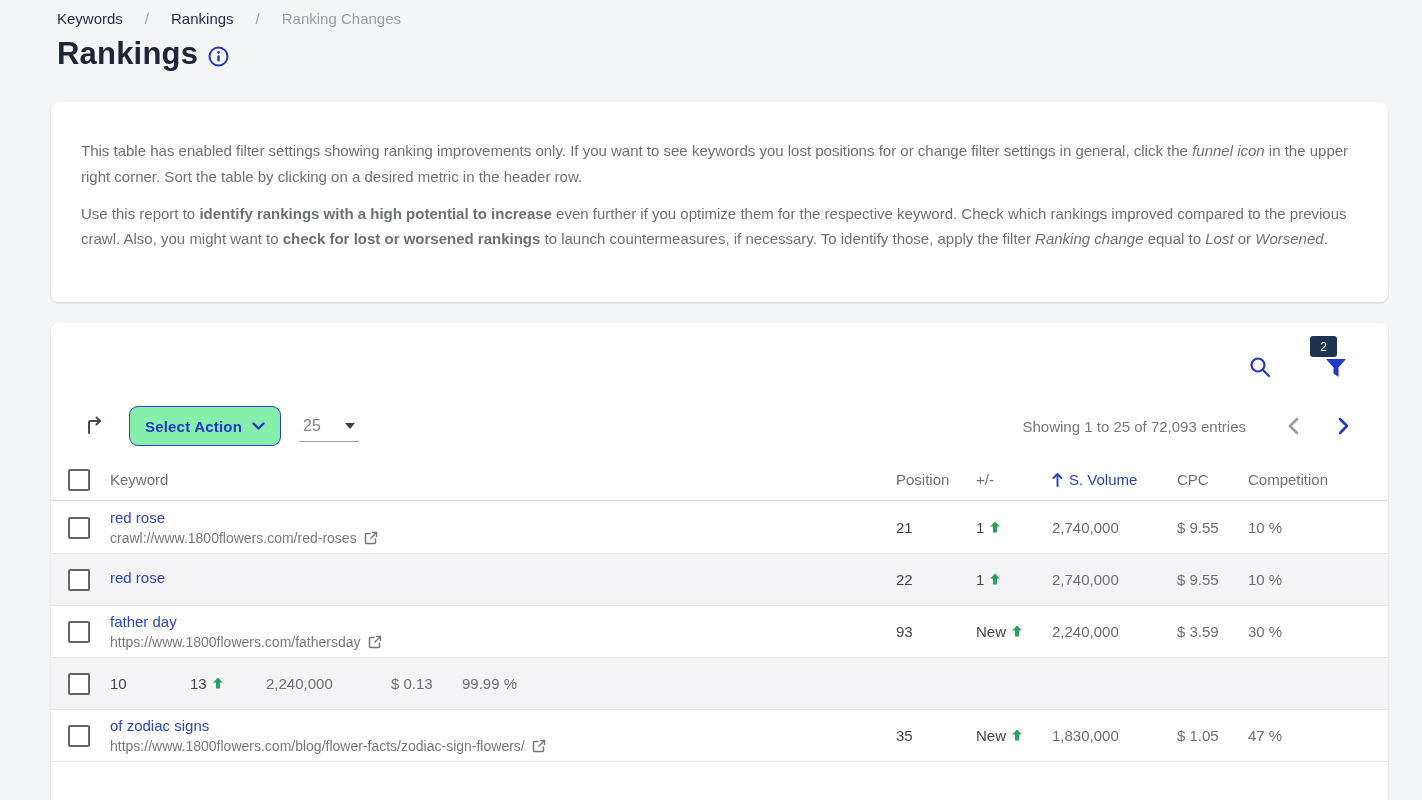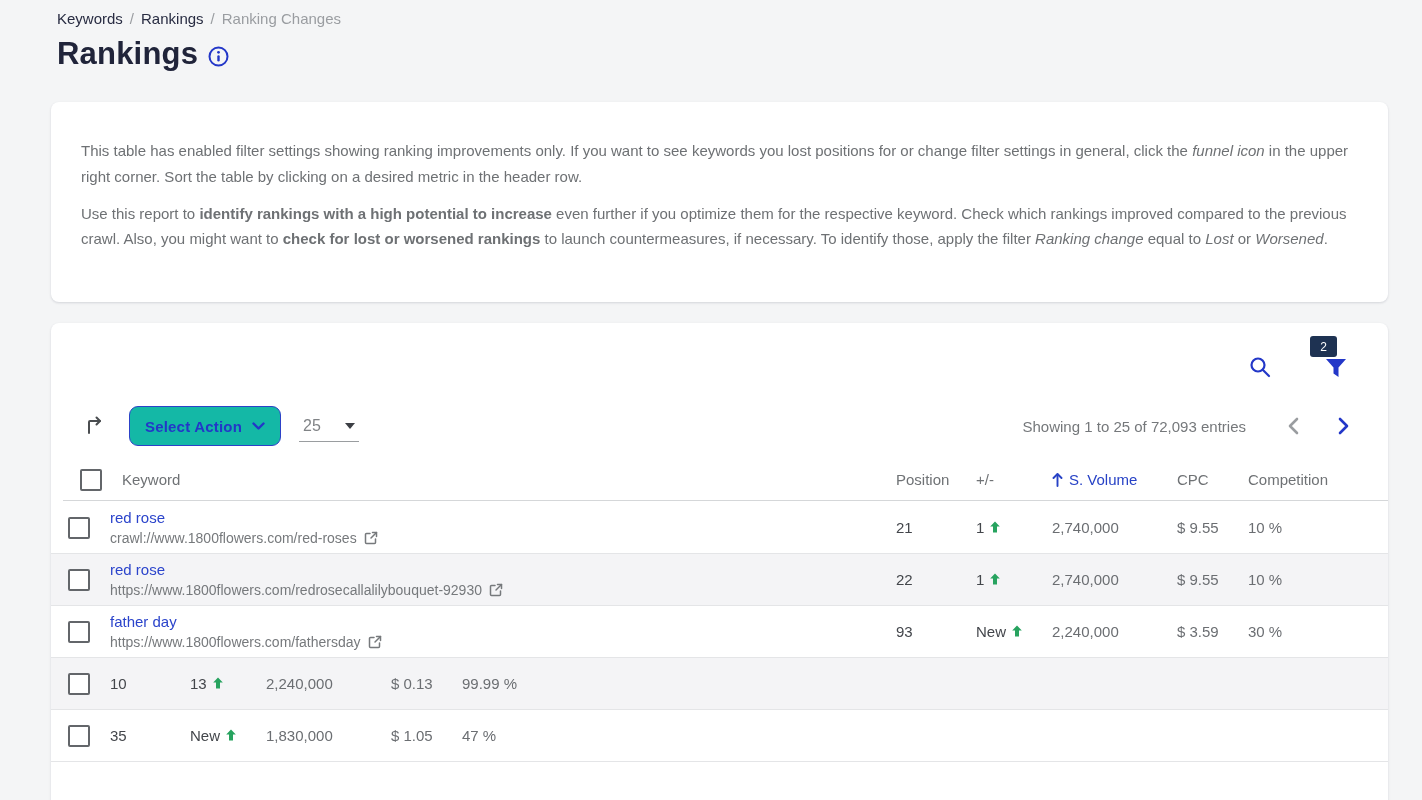--- a/index.html
+++ b/index.html
@@ -4,21 +4,21 @@
 <style>
   * { margin:0; padding:0; box-sizing:border-box; }
   html,body { width:1422px; height:800px; overflow:hidden; }
   body {
     background:#f4f5f6;
     font-family:"Liberation Sans", sans-serif;
     position:relative;
     color:#6e7174;
   }
   
-  .breadcrumb { position:absolute; left:57px; top:10px; font-size:15px; display:flex; gap:7px; align-items:center; }
+  .breadcrumb { position:absolute; left:57px; top:10px; font-size:15px; display:flex; gap:22px; align-items:center; }
   .crumb-link { color:#282c42; text-decoration:none; cursor:pointer; }
   .crumb-sep { color:#9a9da1; }
   .crumb-current { color:#9a9da1; }
   .title-row { position:absolute; left:57px; top:36px; display:flex; align-items:center; gap:10px; }
   .page-title { font-size:31px; font-weight:600; color:#20243a; letter-spacing:.2px; }
   .info-icon { width:21px; height:21px; display:inline-block; margin-top:4px; cursor:pointer; }
 
   
   .card { position:absolute; left:51px; width:1337px; background:#fff; border-radius:8px;
           box-shadow:0 1px 3px rgba(40,44,66,.10), 0 1px 2px rgba(40,44,66,.06); }
@@ -33,34 +33,34 @@
   
   .search-btn { position:absolute; top:32px; right:116px; width:24px; height:24px; cursor:pointer; }
   .funnel-btn { position:absolute; top:33px; right:40px; width:24px; height:24px; cursor:pointer; }
   .filter-badge { position:absolute; top:13px; right:51px; min-width:27px; height:21px; background:#1e3252;
                   color:#fff; font-size:12px; border-radius:3px; display:flex; align-items:center; justify-content:center;
                   padding:0 6px; }
 
   
   .toolbar { position:absolute; top:83px; left:0; right:0; height:40px; padding:0 34px; display:flex; align-items:center; }
   .export-icon { width:20px; height:20px; cursor:pointer; }
-  .select-action { margin-left:24px; height:40px; width:152px; background:#14b8a6; border:1.5px solid #2d41c8;
+  .select-action { margin-left:24px; height:40px; width:152px; background:#86efac; border:1.5px solid #2d41c8;
                    border-radius:9px; color:#2337c8; font-size:15px; font-weight:600; letter-spacing:.2px;
                    display:flex; align-items:center; justify-content:center; gap:10px; cursor:pointer; }
   .page-size { margin-left:18px; width:60px; height:32px; border-bottom:1px solid #9a9da0; display:flex;
                align-items:center; font-size:16px; color:#808386; cursor:pointer; position:relative; padding-left:4px; }
   .page-size .caret { position:absolute; right:4px; top:13px; width:0; height:0;
                       border-left:5px solid transparent; border-right:5px solid transparent; border-top:6px solid #3c3f44; }
   .showing { margin-left:auto; font-size:15px; color:#75787b; }
   .pg-btn { width:22px; height:22px; cursor:pointer; display:flex; align-items:center; justify-content:center; }
   .pg-prev { margin-left:36px; }
   .pg-next { margin-left:28px; }
 
   
-  .thead { position:absolute; top:136px; left:12px; right:0; height:42px; display:flex; align-items:center;
+  .thead { position:absolute; top:136px; left:0; right:0; height:42px; display:flex; align-items:center;
            border-bottom:1px solid #d5d7d9; font-size:15px; color:#6f7275; }
   .tbody { position:absolute; top:179px; left:0; right:0; }
   .trow { height:52px; display:flex; align-items:center; border-bottom:1px solid #e4e5e7; }
   .trow.stripe { background:#f4f4f6; }
   .col-cb   { width:59px; padding-left:17px; }
   .col-kw   { flex:1; min-width:0; }
   .col-pos  { width:80px; }
   .col-chg  { width:76px; display:flex; align-items:center; gap:5px; }
   .col-vol  { width:125px; }
   .col-cpc  { width:71px; }
@@ -199,30 +199,20 @@
       <div class="col-cpc val-gray">$ 9.55</div>
       <div class="col-comp val-gray">10 %</div>
     </div>
 
     <div class="trow stripe">
       <div class="col-cb">
           <span class="checkbox"></span>
         </div>
       <div class="col-kw">
         <a class="kw-link">red rose</a>
-        <div class="url-line">
-            <span>https://www.1800flowers.com/redrosecallalilybouquet-92930</span>
-            <span class="ext-icon">
-              <svg width="14" height="14" viewBox="0 0 14 14" fill="none" stroke="#76797c" stroke-width="1.5" stroke-linecap="round" stroke-linejoin="round">
-                <path d="M11.5 8 v3.5 a1 1 0 0 1 -1 1 h-8 a1 1 0 0 1 -1 -1 v-8 a1 1 0 0 1 1 -1 H6"></path>
-                <path d="M8.5 1.5 H12.5 V5.5"></path>
-                <path d="M12.5 1.5 L7 7"></path>
-              </svg>
-            </span>
-          </div>
       </div>
       <div class="col-pos val-dark">22</div>
       <div class="col-chg">
           <span class="val-dark">1</span>
           <span class="up-arrow">
             <svg width="12" height="12" viewBox="0 0 12 12">
               <path d="M6 0.6 L10.8 5.6 H8 V11.4 H4 V5.6 H1.2 Z" fill="#27a35f"></path>
             </svg>
           </span>
         </div>
@@ -277,20 +267,33 @@
         </div>
       <div class="col-vol val-gray">2,240,000</div>
       <div class="col-cpc val-gray">$ 0.13</div>
       <div class="col-comp val-gray">99.99 %</div>
     </div>
 
     <div class="trow">
       <div class="col-cb">
           <span class="checkbox"></span>
         </div>
+      <div class="col-kw">
+        <a class="kw-link">of zodiac signs</a>
+        <div class="url-line">
+            <span>https://www.1800flowers.com/blog/flower-facts/zodiac-sign-flowers/</span>
+            <span class="ext-icon">
+              <svg width="14" height="14" viewBox="0 0 14 14" fill="none" stroke="#76797c" stroke-width="1.5" stroke-linecap="round" stroke-linejoin="round">
+                <path d="M11.5 8 v3.5 a1 1 0 0 1 -1 1 h-8 a1 1 0 0 1 -1 -1 v-8 a1 1 0 0 1 1 -1 H6"></path>
+                <path d="M8.5 1.5 H12.5 V5.5"></path>
+                <path d="M12.5 1.5 L7 7"></path>
+              </svg>
+            </span>
+          </div>
+      </div>
       <div class="col-pos val-dark">35</div>
       <div class="col-chg">
           <span class="val-dark">New</span>
           <span class="up-arrow">
             <svg width="12" height="12" viewBox="0 0 12 12">
               <path d="M6 0.6 L10.8 5.6 H8 V11.4 H4 V5.6 H1.2 Z" fill="#27a35f"></path>
             </svg>
           </span>
         </div>
       <div class="col-vol val-gray">1,830,000</div>

